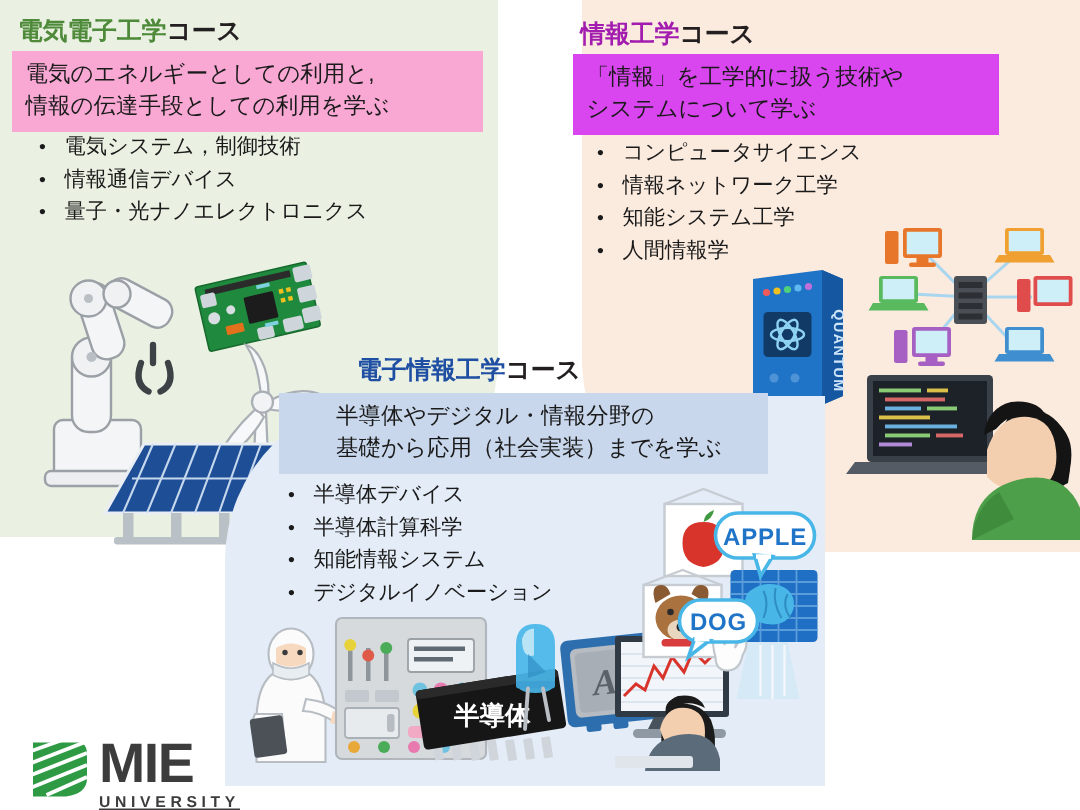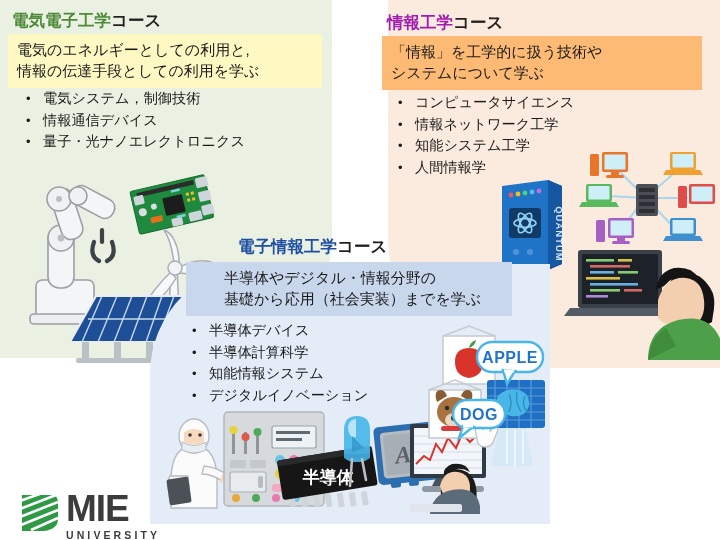--- a/index.html
+++ b/index.html
@@ -37,22 +37,22 @@
 
   #title-ee  { left: 12px;  top: 10px; }
   #title-ie  { left: 387px; top: 12px; }
   #title-eie { left: 198px; top: 236px; }
 
   
   .desc-band {
     position: absolute; padding: 5px 9px 6px 9px;
     font-size: 15px; line-height: 1.42; color: #1a1a1a;
   }
-  #desc-ee  { left: 8px;   top: 34px;  width: 314px; background: #fef9c3; }
-  #desc-ie  { left: 382px; top: 36px;  width: 320px; background: #fdba74; }
+  #desc-ee  { left: 8px;   top: 34px;  width: 314px; background: #f9a8d4; }
+  #desc-ie  { left: 382px; top: 36px;  width: 284px; background: #d946ef; }
   #desc-eie { left: 186px; top: 262px; width: 326px; background: #c9d7ec; padding-left: 38px; }
   .desc-band div { white-space: nowrap; }
 
   
   .bullets { position: absolute; font-size: 14.2px; color: #1a1a1a; }
   .bullets .row { display: flex; align-items: baseline; line-height: 1.53; white-space: nowrap; }
   .bullets .dot { width: 17px; flex: 0 0 17px; text-align: left; font-size: 13px; }
   #bul-ee  { left: 26px;  top: 88px; }
   #bul-ie  { left: 398px; top: 92px; }
   #bul-eie { left: 192px; top: 320px; }

